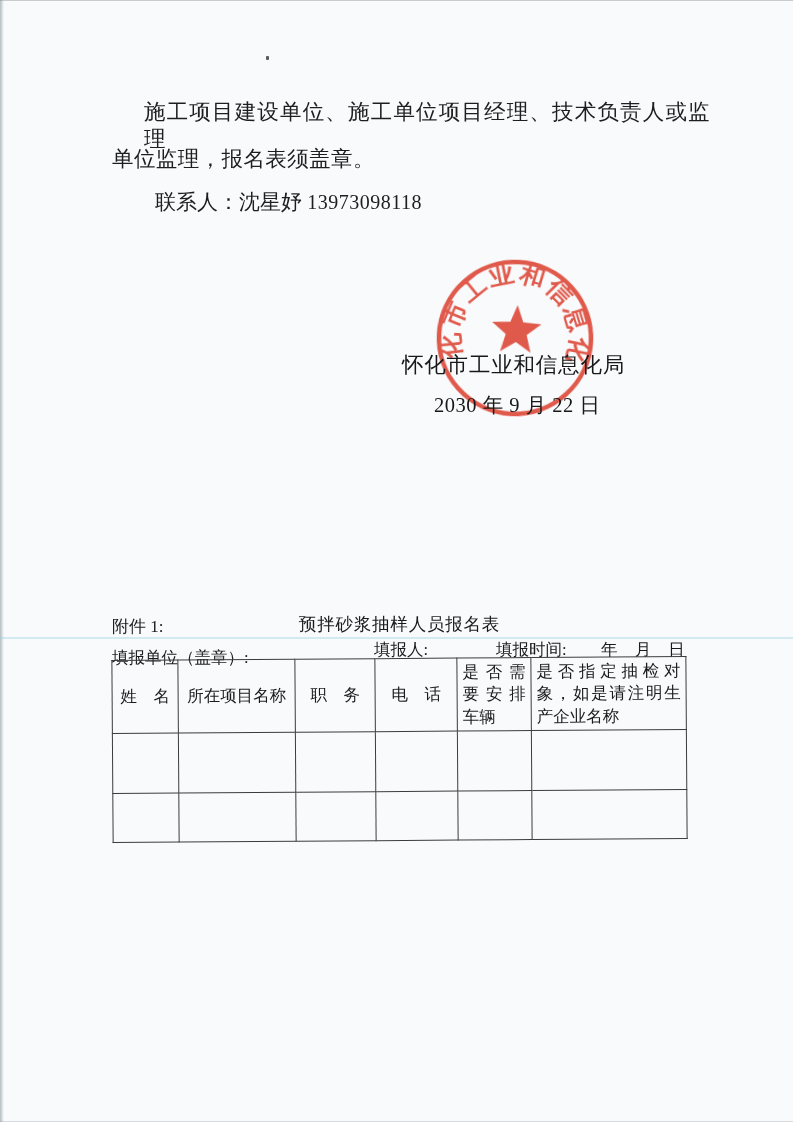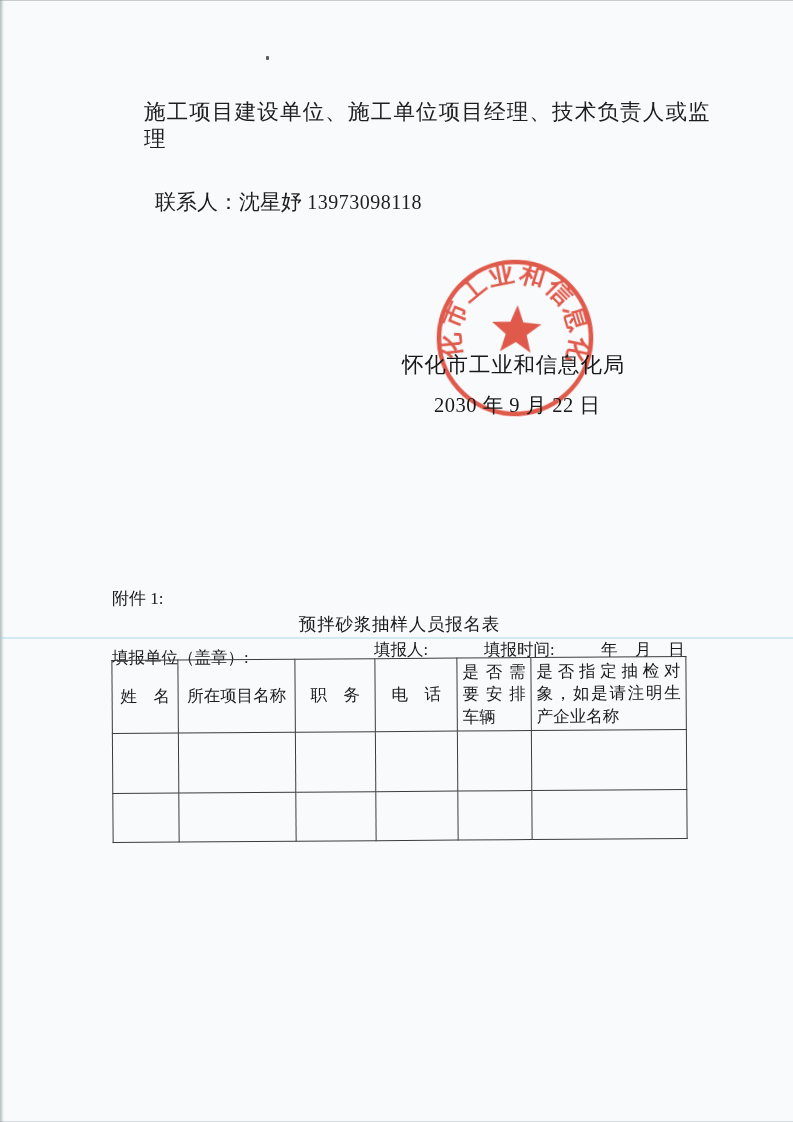--- a/index.html
+++ b/index.html
@@ -54,40 +54,41 @@
 
 <div class="page">
 
   <div class="edge-left"></div>
   <div class="edge-top"></div>
   <div class="edge-bottom"></div>
   <div class="scan-line"></div>
   <div class="speck"></div>
 
   <div class="abs para justify-line" style="left:112px;top:99px;width:566px;">施工项目建设单位、施工单位项目经理、技术负责人或监理</div>
+  <div class="abs para" style="left:112px;top:146px;">单位监理，报名表须盖章。</div>
   <div class="abs contact" style="left:155px;top:189px;"><span>联系人：沈星妤 </span><span class="num">13973098118</span></div>
 
   <svg class="seal" viewBox="0 0 170 170">
     <circle cx="85" cy="85" r="76" fill="none" stroke="#dd4030" stroke-width="4.6"></circle>
     <polygon fill="#dd4030" points="86,52 92.5,69.1 110.7,70 96.5,81.4 101.3,99 86,89 70.7,99 75.5,81.4 61.3,70 79.5,69.1"></polygon>
     <path id="seal-arc" d="M 36.5 113 A 56 56 0 1 1 133.5 113" fill="none"></path>
     <text font-size="25" font-weight="bold" fill="#dd4030" style="font-family:'Liberation Serif','DejaVu Serif',serif;letter-spacing:2.5px;">
       <textPath href="#seal-arc" startOffset="50%" text-anchor="middle">怀化市工业和信息化局</textPath>
     </text>
   </svg>
 
   <div class="abs authority" style="left:402px;top:352px;">怀化市工业和信息化局</div>
   <div class="abs issue-date" style="left:434px;top:393px;">2030 年 9 月 22 日</div>
 
-  <div class="abs attach-label" style="left:112px;top:588px;">附件 1:</div>
+  <div class="abs attach-label" style="left:112px;top:616px;">附件 1:</div>
   <div class="abs table-title">预拌砂浆抽样人员报名表</div>
 
   <div class="abs meta" style="left:112px;margin-top:8px;">填报单位（盖章）:</div>
   <div class="abs meta" style="left:374px;">填报人:</div>
-  <div class="abs meta" style="left:484px;">填报时间:</div>
+  <div class="abs meta" style="left:496px;">填报时间:</div>
   <div class="abs meta meta-ymd" style="left:601px;">年 月 日</div>
 
   <table class="signup">
     <colgroup>
       <col style="width:66px">
         <col style="width:117px">
         <col style="width:80px">
       <col style="width:82px">
         <col style="width:74px">
         <col style="width:155px">

